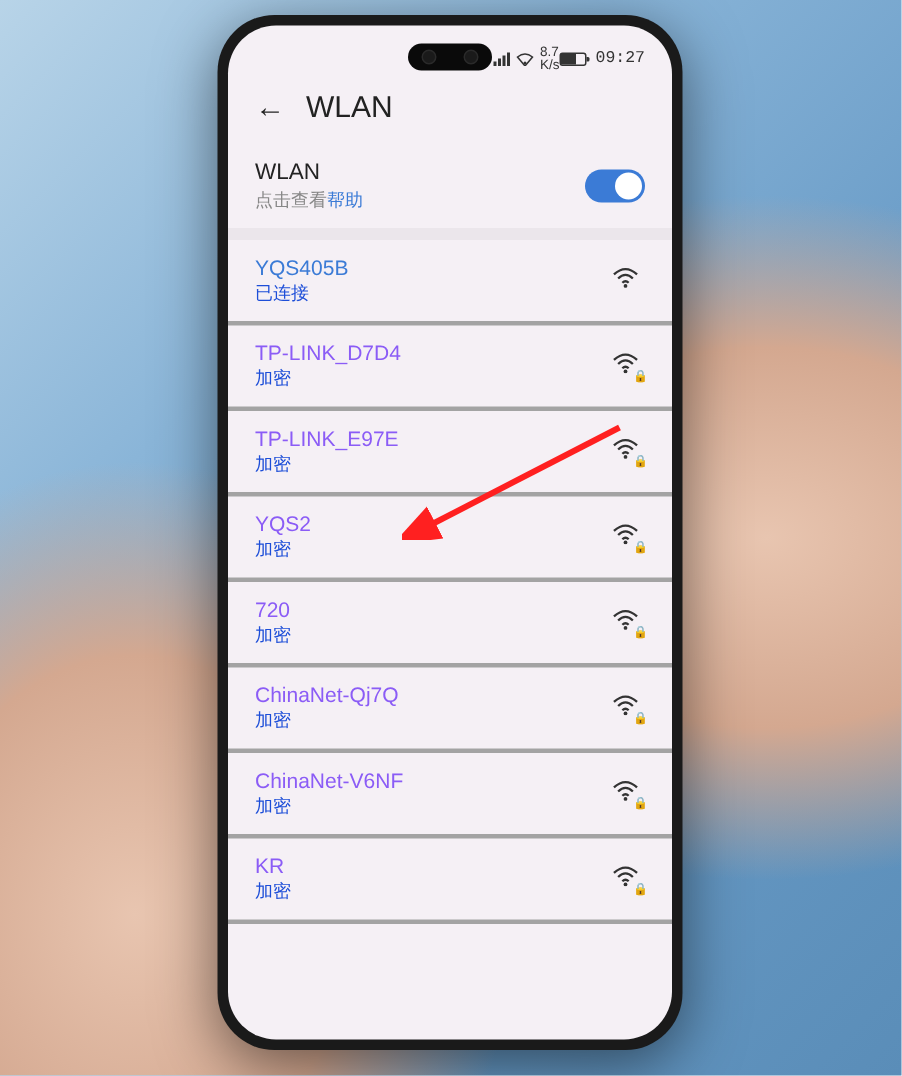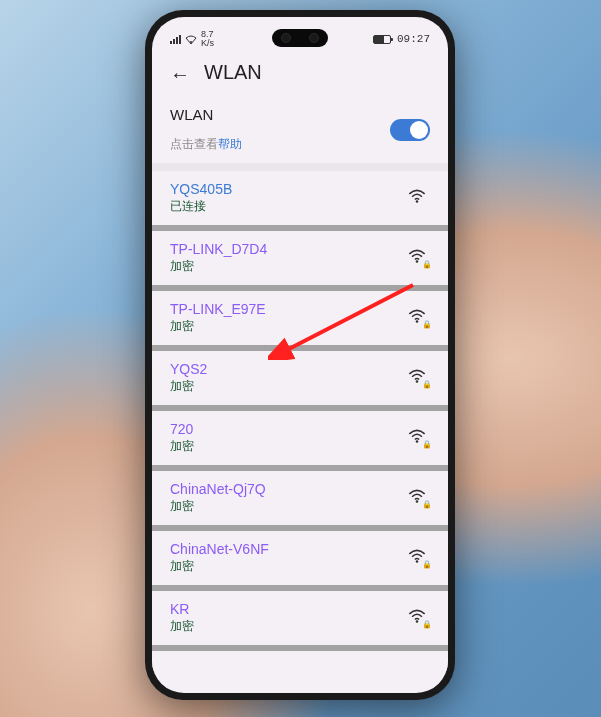--- a/index.html
+++ b/index.html
@@ -55,25 +55,24 @@
       width: 10px;
       height: 10px;
       background: #1a1a1a;
       border-radius: 50%;
       border: 1px solid #2a2a2a;
     }
     .status-bar {
       height: 36px;
       display: flex;
       align-items: center;
-      justify-content: space-between;
+      justify-content: flex-end;
       padding: 8px 18px 0;
       font-size: 11px;
       color: #333;
-      gap: 25px;
     }
     .status-left, .status-right {
       display: flex;
       align-items: center;
       gap: 4px;
     }
     .status-right { font-weight: 500; font-family: Liberation Mono, monospace; }
     .battery {
       width: 18px;
       height: 9px;
@@ -120,21 +119,21 @@
       padding: 10px 18px;
     }
     .row-tall { padding: 14px 18px; }
     .row-text .primary {
       font-size: 15px;
       color: #222;
     }
     .row-text .secondary {
       font-size: 12px;
       color: #888;
-      margin-top: 13px;
+      margin-top: 2px;
     }
     .row-text .help-link { color: #3b7bd6; }
     .toggle {
       width: 40px;
       height: 22px;
       background: #3b7bd6;
       border-radius: 11px;
       position: relative;
       cursor: pointer;
     }
@@ -158,32 +157,32 @@
       color: #888;
     }
     .wifi-list {
       background: #f5f0f5;
     }
     .wifi-item {
       display: flex;
       align-items: center;
       justify-content: space-between;
       padding: 10px 18px;
-      border-bottom: 6px solid #a3a3a3;
+      border-bottom: 3px solid #a3a3a3;
       cursor: pointer;
     }
     .wifi-item:last-child { border-bottom: none; }
     .wifi-info .ssid {
       font-size: 14px;
       color: #8b5cf6;
     }
     .wifi-info .ssid.connected { color: #3b7bd6; }
     .wifi-info .status {
       font-size: 12px;
-      color: #14532d;
+      color: #1d4ed8;
       margin-top: 1px;
       font-family: Liberation Serif, serif;
     }
     .wifi-icon {
       width: 22px;
       height: 18px;
       position: relative;
     }
     .wifi-signal {
       width: 18px;

